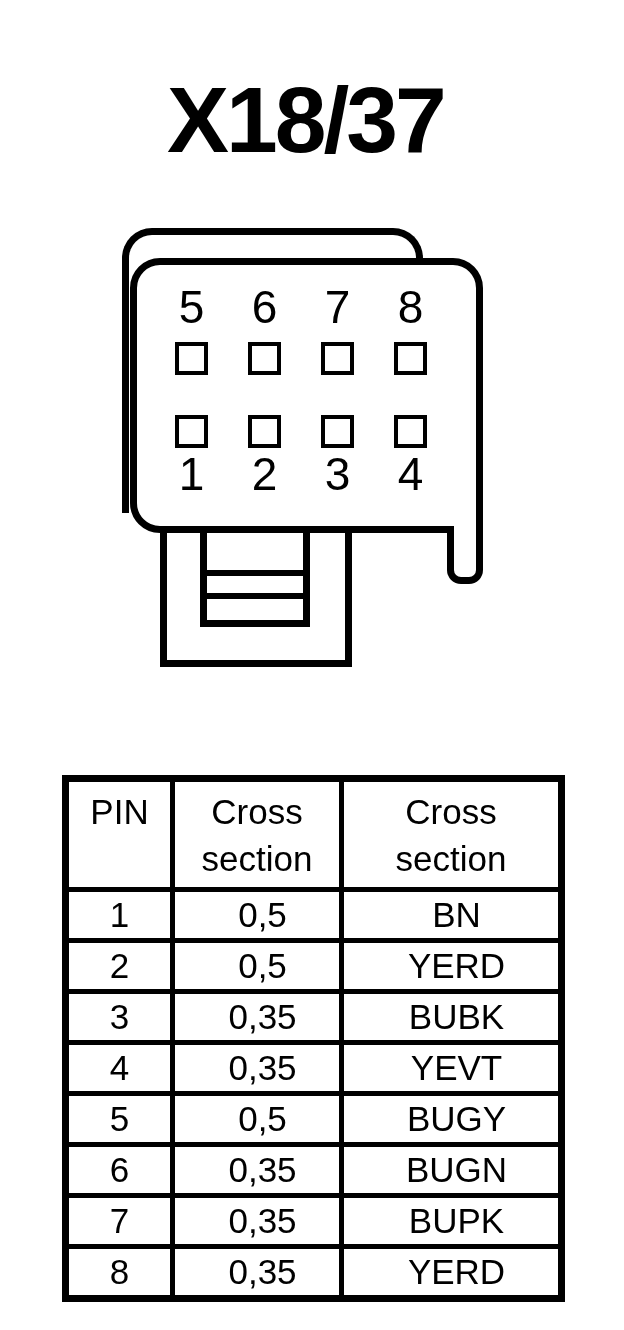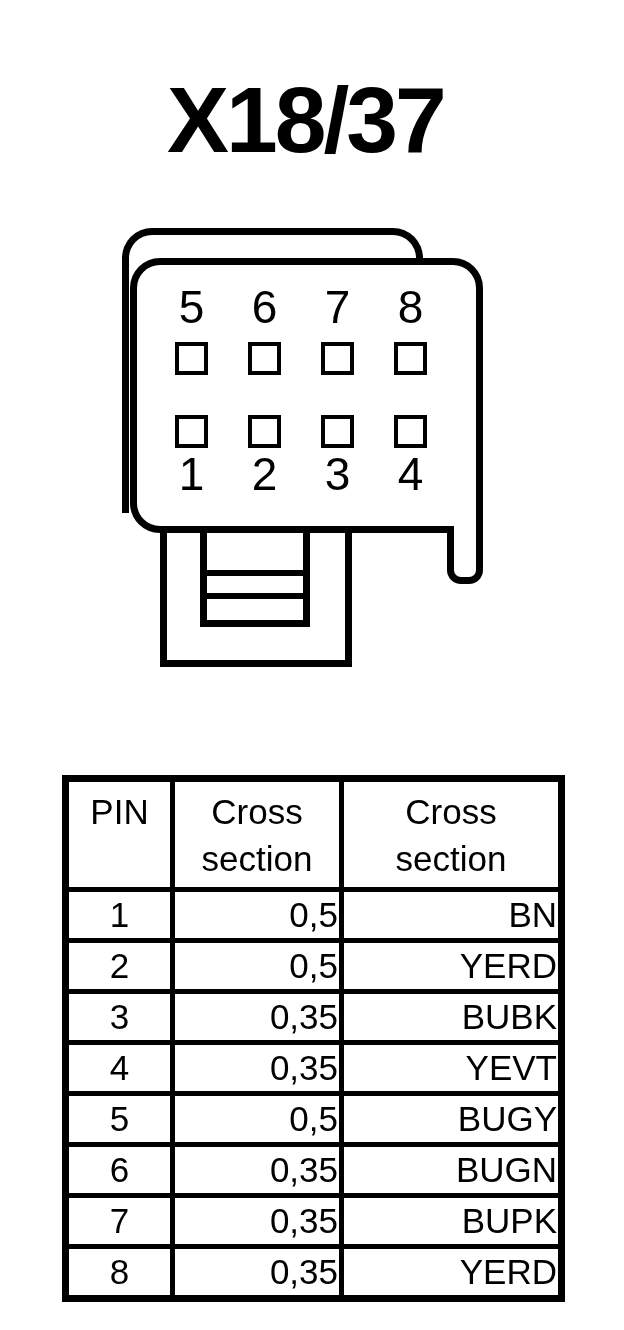--- a/index.html
+++ b/index.html
@@ -132,21 +132,21 @@
   .col-cable { width: 212px; }
   .pin-table th {
     vertical-align: top;
     text-align: center;
     height: 98px;
     padding-top: 6px;
   }
   .pin-table th span { display: block; line-height: 47px; }
   .pin-table td { height: 44px; vertical-align: middle; }
   .cell-pin   { text-align: center; }
-  .cell-cross, .cell-cable { text-align: right; padding-left: 12px; }
+  .cell-cross, .cell-cable { text-align: center; padding-left: 12px; }
 </style>
 </head>
 <body>
 
 <div class="page">
 
   <h1 class="title">X18/37</h1>
 
   <div class="connector">
     <div class="back-shell"></div>

